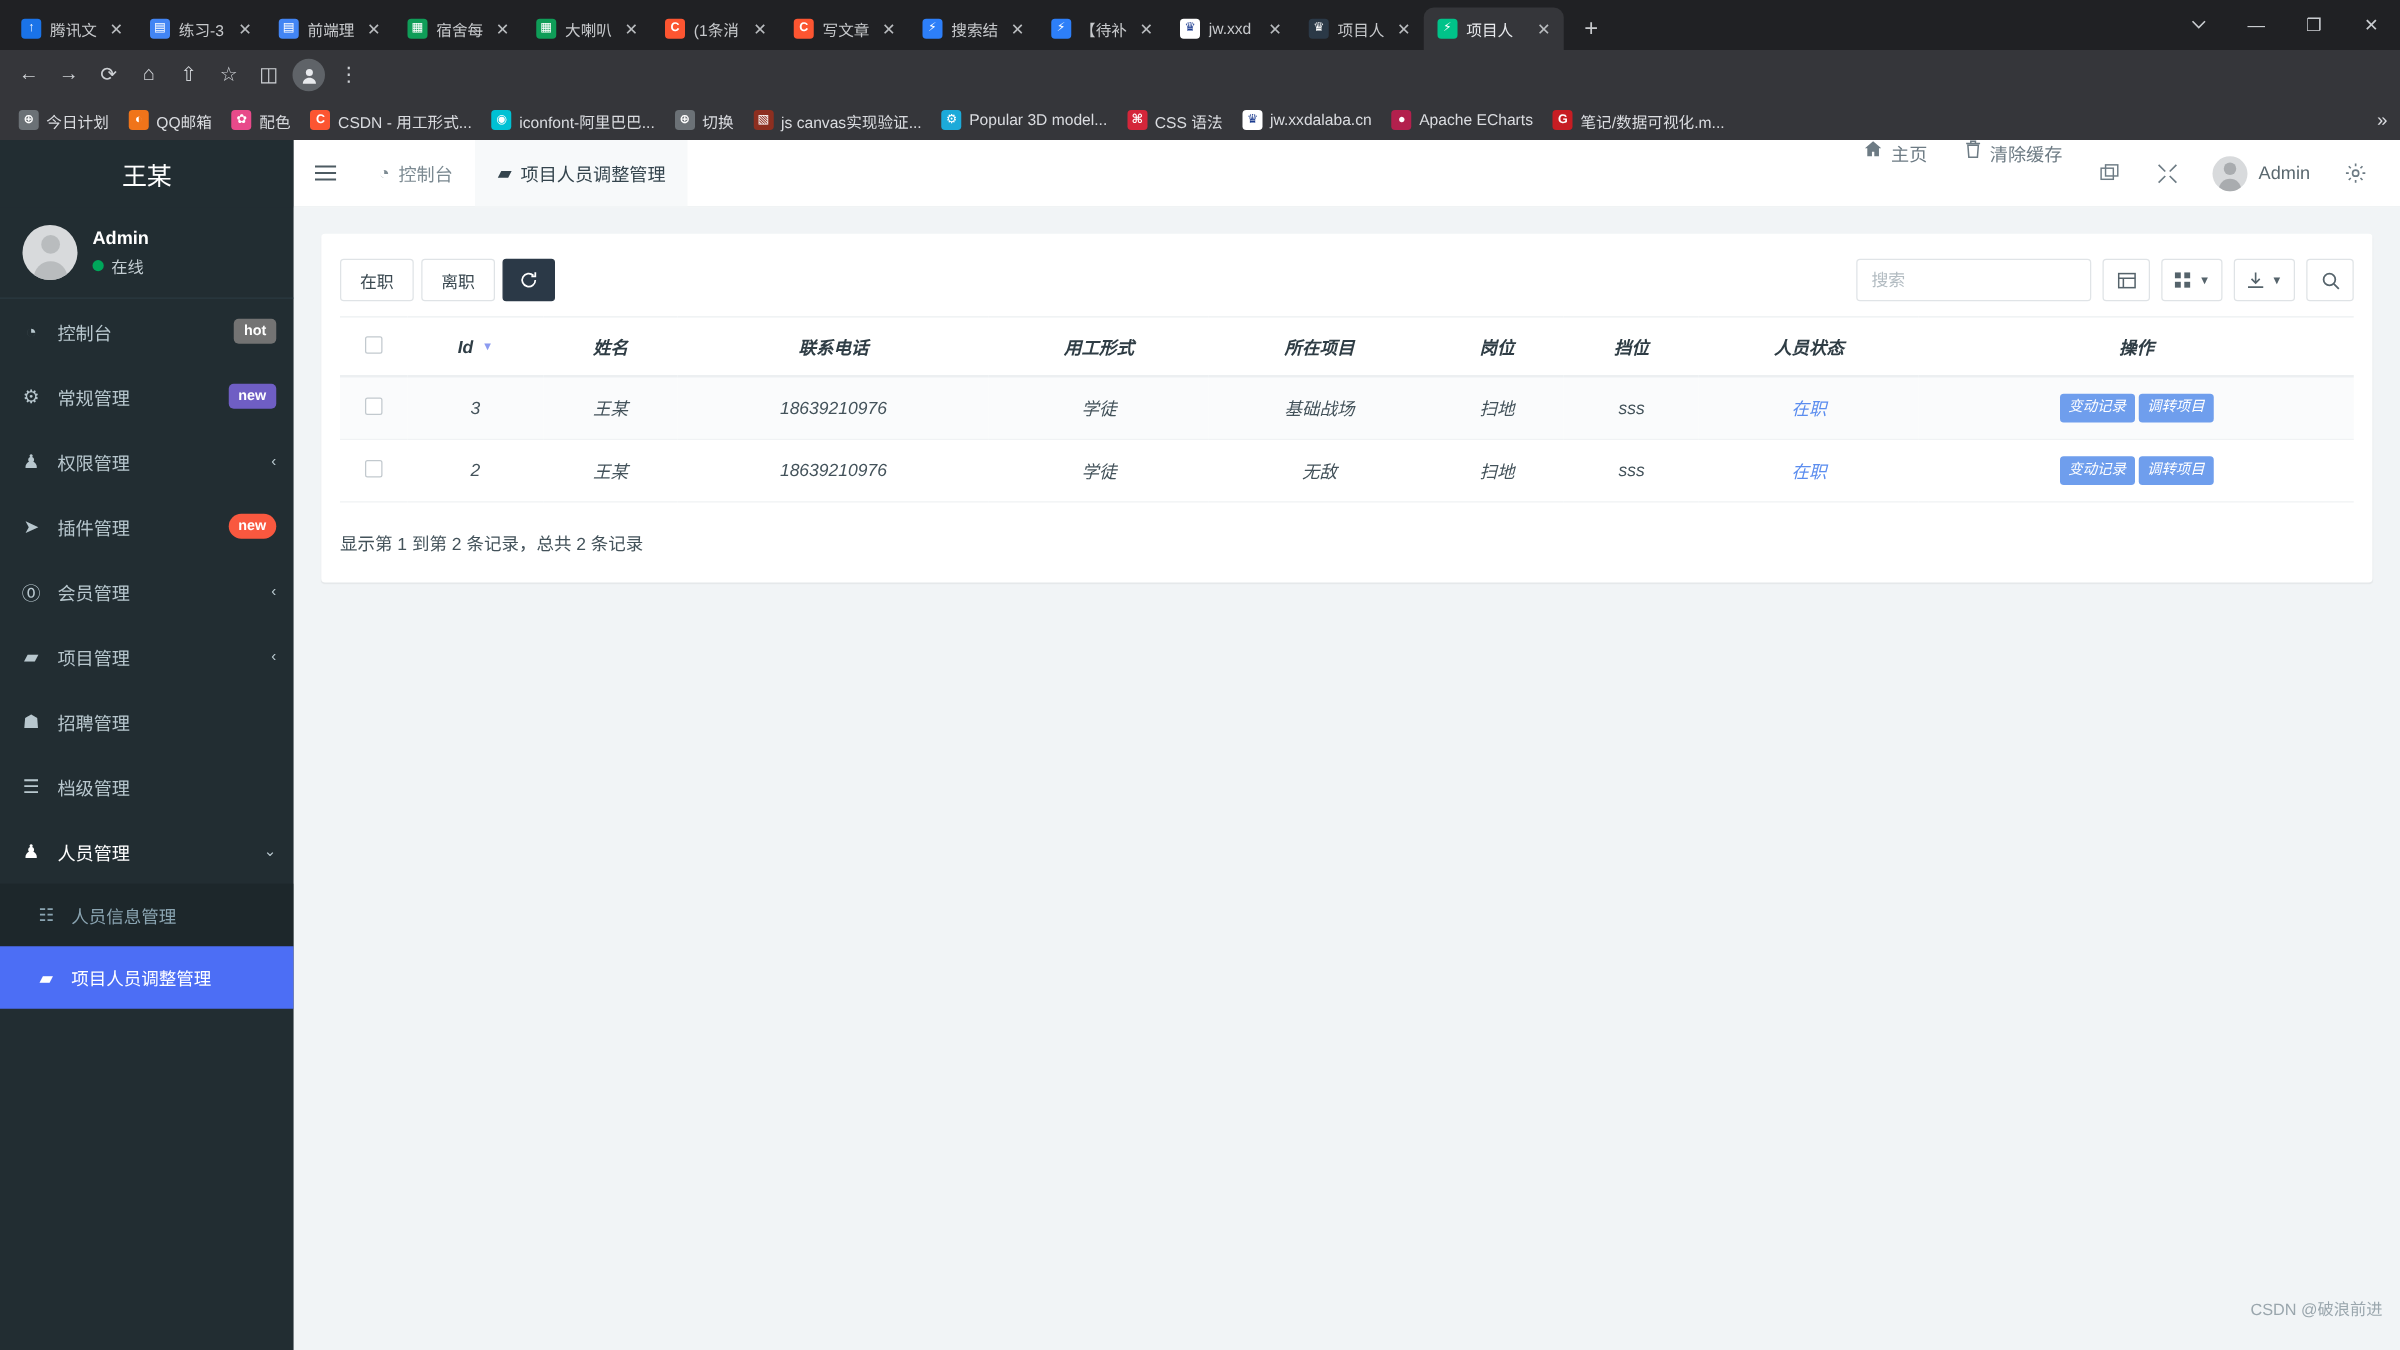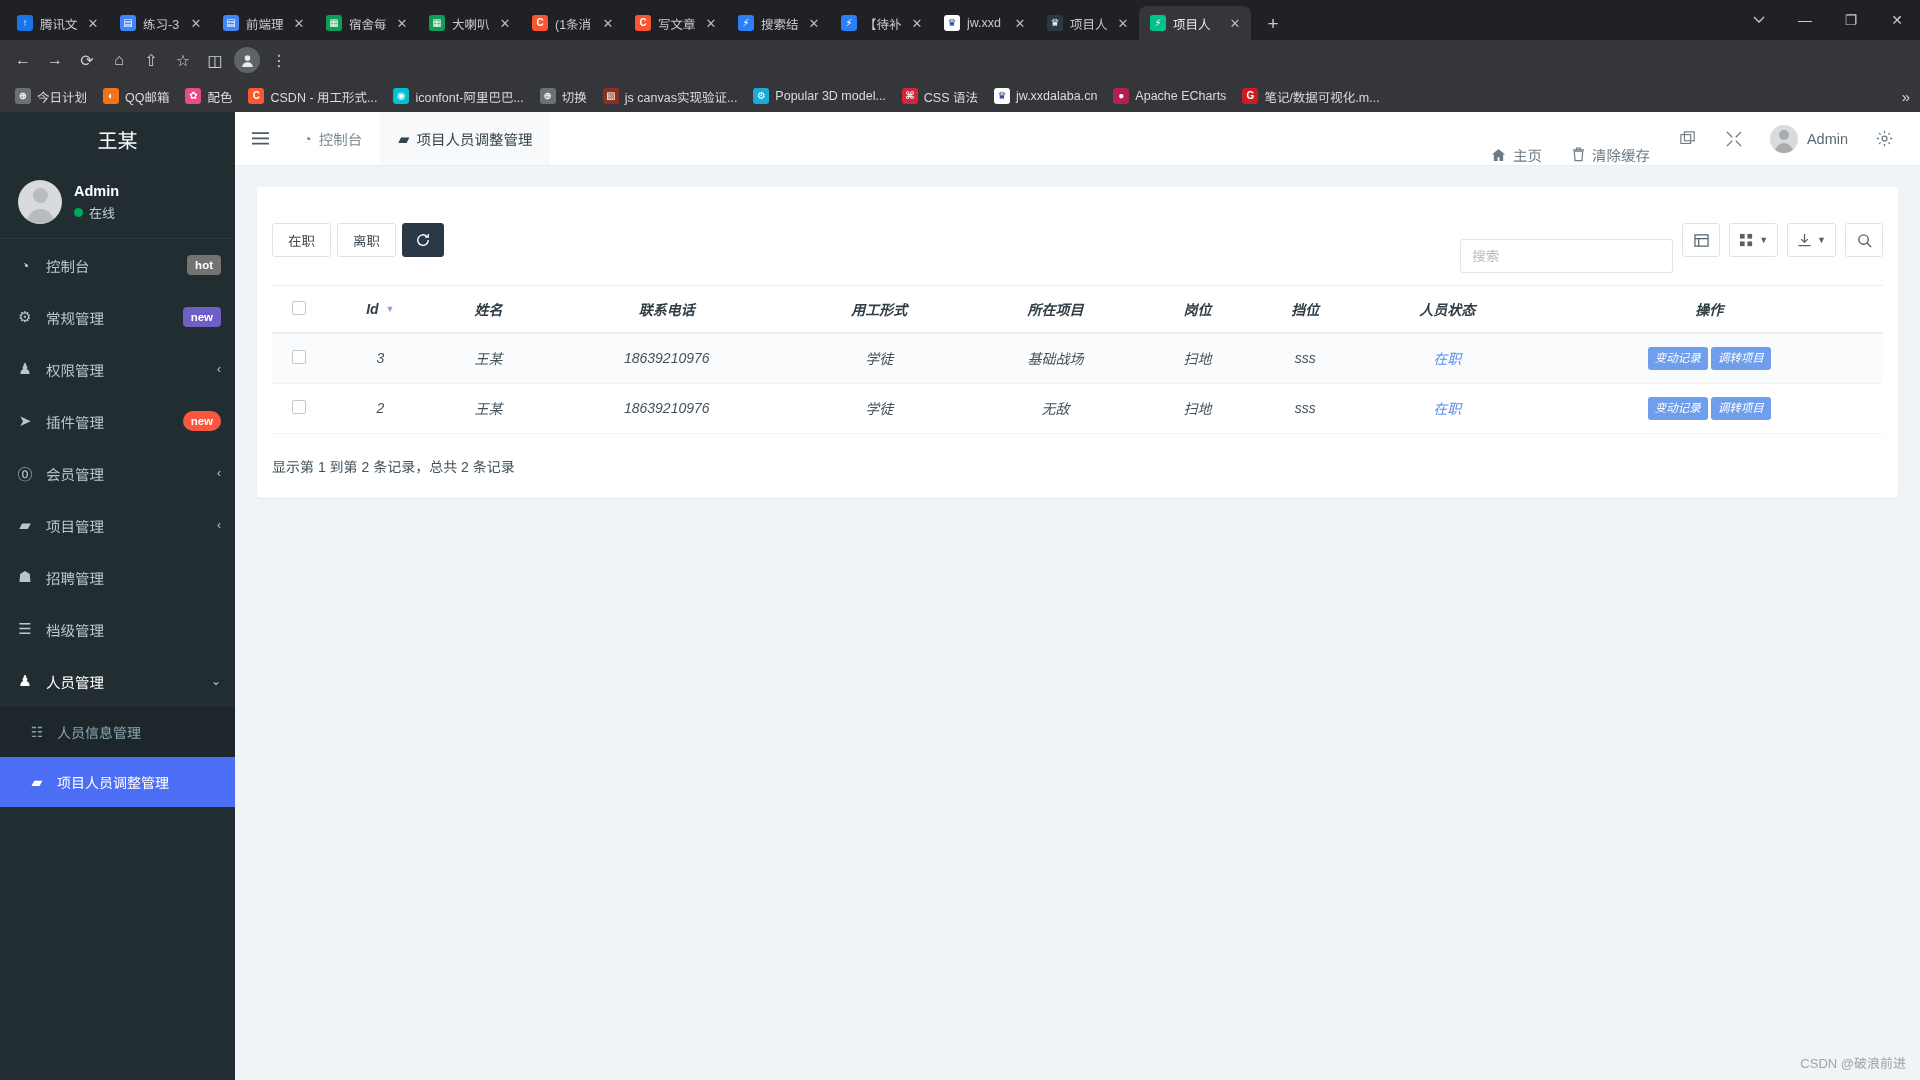--- a/index.html
+++ b/index.html
@@ -166,21 +166,21 @@
     color: #4d5b62; font-size: 16px;
   }
   .nav-tab {
     display: flex; align-items: center; gap: 7px; padding: 0 18px; font-size: 14.5px;
     color: #7c8a92; white-space: nowrap;
   }
   .nav-tab.active { background: #f7f9fa; color: #34444d; }
   .nav-spacer { flex: 1 1 auto; }
   .nav-right { display: flex; align-items: center; padding-right: 14px; gap: 2px; }
   .nav-link {
-    display: flex; align-items: flex-end; gap: 7px; padding: 0 14px; height: 100%;
+    display: flex; align-items: flex-start; gap: 7px; padding: 0 14px; height: 100%;
     color: #6d7b84; font-size: 14.5px; white-space: nowrap;
   }
   .nav-icon-btn {
     width: 44px; display: flex; align-items: center; justify-content: center;
     color: #6d7b84; font-size: 15px; height: 100%;
   }
   .nav-user { display: flex; align-items: center; gap: 9px; padding: 0 12px; color: #5a686f; font-size: 14.5px; }
   .nav-user .na {
     width: 28px; height: 28px; border-radius: 50%; background: #d8dadc; position: relative; overflow: hidden;
   }
@@ -199,22 +199,22 @@
   .tbar { display: flex; align-items: center; margin-bottom: 12px; }
   .btn-group { display: flex; }
   .btn {
     height: 34px; padding: 0 15px; border: 1px solid #dfe3e6; background: #fff; color: #3c4a52;
     font-size: 13.5px; font-family: inherit; display: flex; align-items: center; border-radius: 3px;
     margin-right: 6px;
   }
   .btn.dark { background: #2b3947; border-color: #2b3947; color: #fff; padding: 0 13px; font-size: 14px; }
   .tbar-right { margin-left: auto; display: flex; align-items: center; gap: 9px; }
   .search-input {
-    width: 213px; height: 34px; border: 1px solid #e0e4e7; border-radius: 3px; padding: 0 11px;
-    font-size: 13.5px; font-family: inherit; color: #3c4a52; outline: none; background: #fff; margin-top: 32px;
+    width: 188px; height: 34px; border: 1px solid #e0e4e7; border-radius: 3px; padding: 0 11px;
+    font-size: 13.5px; font-family: inherit; color: #3c4a52; outline: none; background: #fff;
   }
   .search-input::placeholder { color: #b3bcc2; }
   .icon-btn {
     height: 34px; min-width: 38px; padding: 0 9px; border: 1px solid #dfe3e6; background: #fff;
     border-radius: 3px; display: flex; align-items: center; justify-content: center; gap: 5px;
     color: #55636b; font-size: 14px;
   }
 
   table.dt { width: 100%; border-collapse: collapse; font-size: 14px; font-style: italic; }
   table.dt thead th {
@@ -229,21 +229,21 @@
   table.dt tbody tr:nth-child(odd) { background: #fafbfc; }
   .cb { width: 14px; height: 14px; border: 1px solid #c2c9ce; border-radius: 2px; display: inline-block; background: #fff; }
   .sort-caret { color: #8c9bf0; font-size: 9px; margin-left: 7px; vertical-align: 2px; }
   .link-state { color: #5b8def; }
   .op-btn {
     display: inline-block; background: #6f9eed; color: #fff; font-size: 11.5px; padding: 4px 7px;
     border-radius: 3px; margin: 0 1.5px; line-height: 1.3;
   }
   .pager { margin-top: 22px; font-size: 14px; color: #43525a; }
 
-  .watermark { position: absolute; right: 14px; bottom: 8px; color: #9aa6ad; font-size: 13px; }
+  .watermark { position: absolute; right: 14px; bottom: 24px; color: #9aa6ad; font-size: 13px; }
   .vp-rel { position: relative; }
 </style>
 </head>
 <body>
 
 <div class="browser">
 
   <div class="tabstrip">
     <div class="tabs-wrap" id="tabs-wrap">
         <div class="tab">

